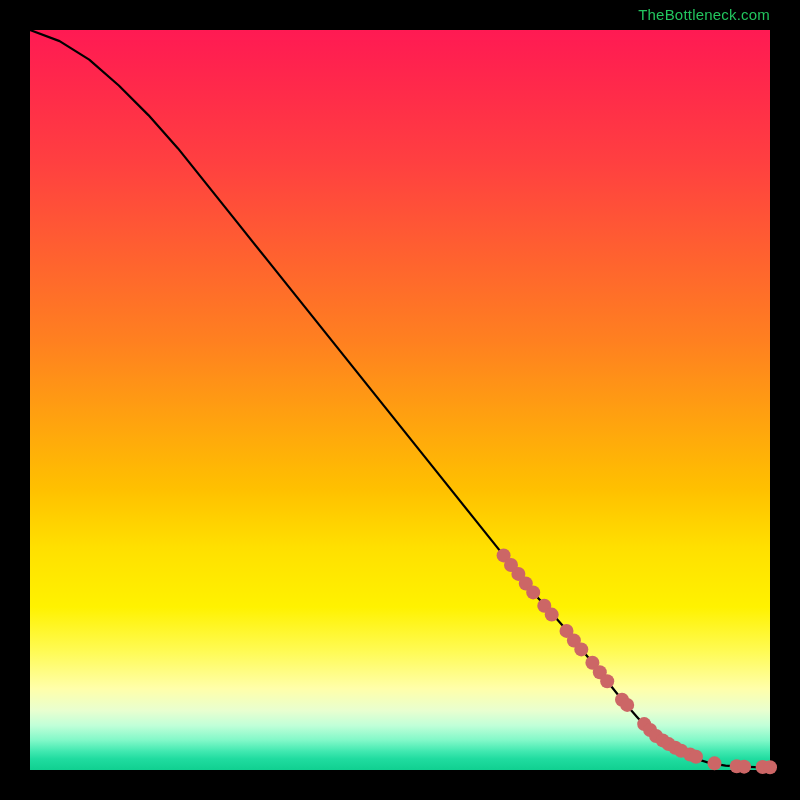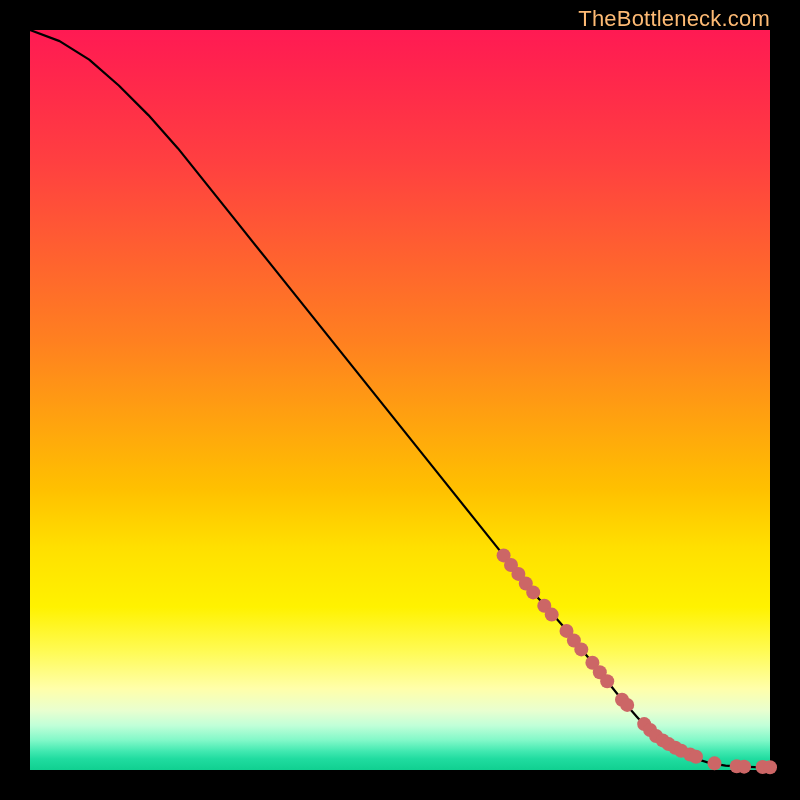--- a/index.html
+++ b/index.html
@@ -40,22 +40,22 @@
       #80f8c8 96%,
       #40e8b0 97.5%,
       #20dca0 98.5%,
       #10d090 100%
     );
   }
   .watermark {
     position: absolute;
     top: 6px;
     right: 30px;
-    color: #fdba74;
-    font-size: 22px;
+    color: #22c55e;
+    font-size: 15px;
     letter-spacing: 0.2px;
     user-select: none;
   }
   svg.overlay {
     position: absolute;
     left: 0;
     top: 0;
     width: 740px;
     height: 740px;
     overflow: visible;

